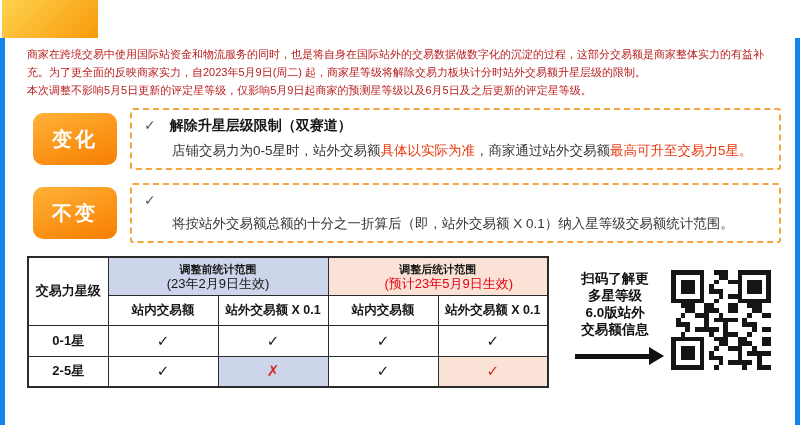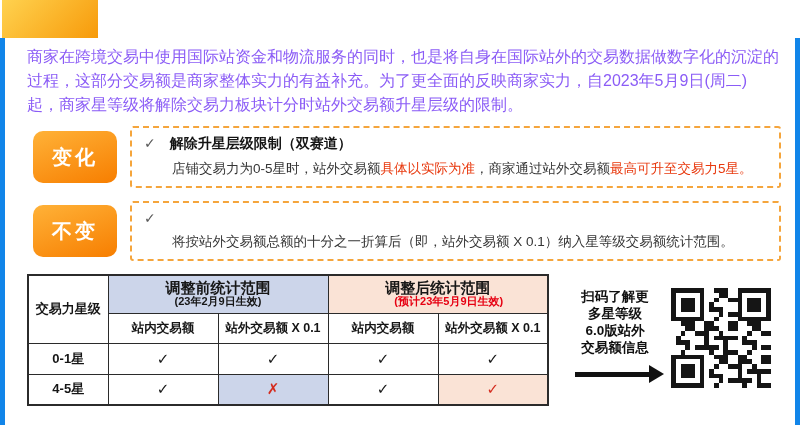--- a/index.html
+++ b/index.html
@@ -17,21 +17,21 @@
   .title-main { display:inline; color:#fff; font-size:23px; font-weight:bold; letter-spacing:1px; }
   .title-suffix { display:inline; color:#fff; font-size:16px; font-weight:bold; }
   .title-sub { position:absolute; left:345px; top:24px; color:#ffe400; font-size:12.5px; font-weight:bold; z-index:2; white-space:nowrap; }
 
   
   .frame-left { position:absolute; left:0; top:38px; bottom:22px; width:5px; background:#1185e9; }
   .frame-right { position:absolute; right:0; top:38px; bottom:22px; width:5px; background:#1185e9; }
 
   
   .main { position:absolute; top:38px; left:5px; right:5px; bottom:22px; background:#fff; padding:7px 14px 0 22px; }
-  .intro { font-size:16px; line-height:24px; color:#8b5cf6; }
+  .intro { font-size:11px; line-height:18px; color:#b91c1c; }
   .intro p { margin:0; }
 
   .points { margin-top:9px; display:flex; flex-direction:column; gap:13px; }
   .point-row { display:flex; align-items:stretch; gap:13px; margin-left:6px; }
   .badge { width:84px; min-height:52px; align-self:center; border-radius:10px;
            background:linear-gradient(160deg,#ffb238,#f77e00); color:#fff;
            font-size:20px; font-weight:bold; letter-spacing:3px;
            display:flex; align-items:center; justify-content:center; }
   .point-box { flex:1; border:2px dashed #f5a53c; border-radius:3px; padding:7px 12px 8px; background:#fff; }
   .point-title { display:flex; gap:14px; font-size:14px; font-weight:bold; color:#141414; }
@@ -39,22 +39,22 @@
   .point-body { margin:7px 0 0 28px; font-size:13.5px; color:#353535; }
   .red-text { color:#e8380d; }
 
   
   .bottom-area { display:flex; margin-top:13px; }
   table.rules { border-collapse:collapse; width:520px; table-layout:fixed; }
   table.rules th, table.rules td { border:1px solid #2b2b2b; text-align:center; vertical-align:middle; color:#161616; }
   table.rules { border:2px solid #2b2b2b; }
   .corner-cell { font-size:13px; font-weight:bold; background:#fff; }
   .grp { height:38px; padding:2px 0; }
-  .grp .g-title { font-size:15px; font-weight:bold; display:block; line-height:15px; }
-  .grp .g-sub { font-size:11px; font-weight:bold; display:block; line-height:13px; }
+  .grp .g-title { font-size:11px; font-weight:bold; display:block; line-height:15px; }
+  .grp .g-sub { font-size:13px; font-weight:normal; display:block; line-height:13px; }
   .bg-blue { background:#ccd5ea; }
   .bg-peach { background:#fae3d6; }
   .g-sub.red { color:#e60012;padding-left:22px; }
   .sub-col { height:30px; font-size:12.5px; font-weight:bold; background:#fff; }
   .row-label { height:31px; font-size:13px; font-weight:bold; background:#fff; }
   td.mark { font-size:15px; color:#2b2b2b; background:#fff; }
   td.mark.cell-blue { background:#ccd5ea; }
   td.mark.cell-peach { background:#fae3d6; }
   td.mark .red-mark { color:#d42b1e; font-weight:bold; }
 
@@ -84,20 +84,21 @@
 <div class="slide">
 
   <div class="logo-box"></div>
   <div class="frame-left"></div>
   <div class="frame-right"></div>
 
   <div class="main">
 
     <div class="intro">
       <p>商家在跨境交易中使用国际站资金和物流服务的同时，也是将自身在国际站外的交易数据做数字化的沉淀的过程，这部分交易额是商家整体实力的有益补充。为了更全面的反映商家实力，自2023年5月9日(周二) 起，商家星等级将解除交易力板块计分时站外交易额升星层级的限制。</p>
+      <p>本次调整不影响5月5日更新的评定星等级，仅影响5月9日起商家的预测星等级以及6月5日及之后更新的评定星等级。</p>
     </div>
 
     <div class="points">
 
       <div class="point-row">
         <div class="badge">变化</div>
         <div class="point-box">
           <div class="point-title">
             <span class="point-check">✓</span>
             <span>解除升星层级限制（双赛道）</span>
@@ -151,21 +152,21 @@
           <th class="sub-col">站外交易额 X 0.1</th>
         </tr>
         <tr>
           <td class="row-label">0-1星</td>
           <td class="mark">✓</td>
           <td class="mark">✓</td>
           <td class="mark">✓</td>
           <td class="mark">✓</td>
         </tr>
         <tr>
-          <td class="row-label">4-5星</td>
+          <td class="row-label">2-5星</td>
           <td class="mark">✓</td>
           <td class="mark cell-blue"><span class="red-mark">✗</span></td>
           <td class="mark">✓</td>
           <td class="mark cell-peach"><span class="red-mark">✓</span></td>
         </tr>
       </tbody>
         </table>
 
       <div class="qr-block">
         <div class="qr-left">

